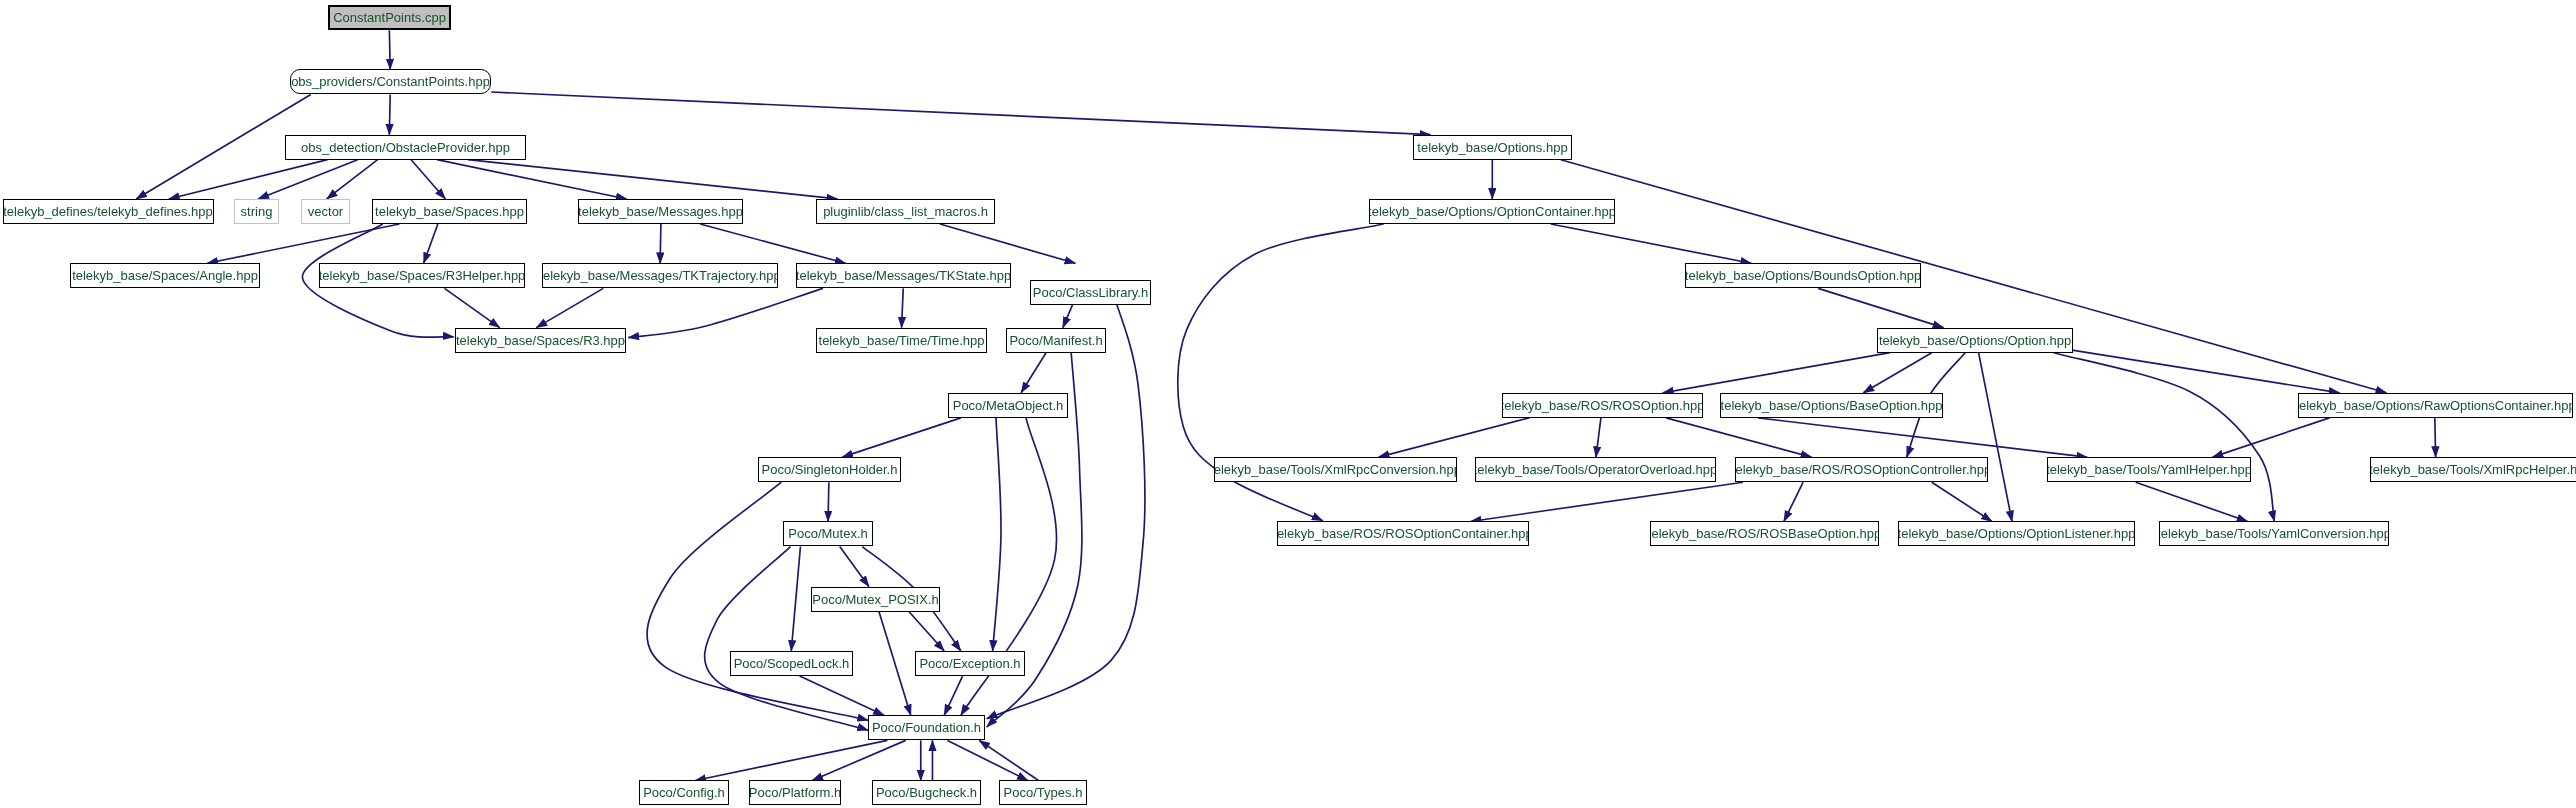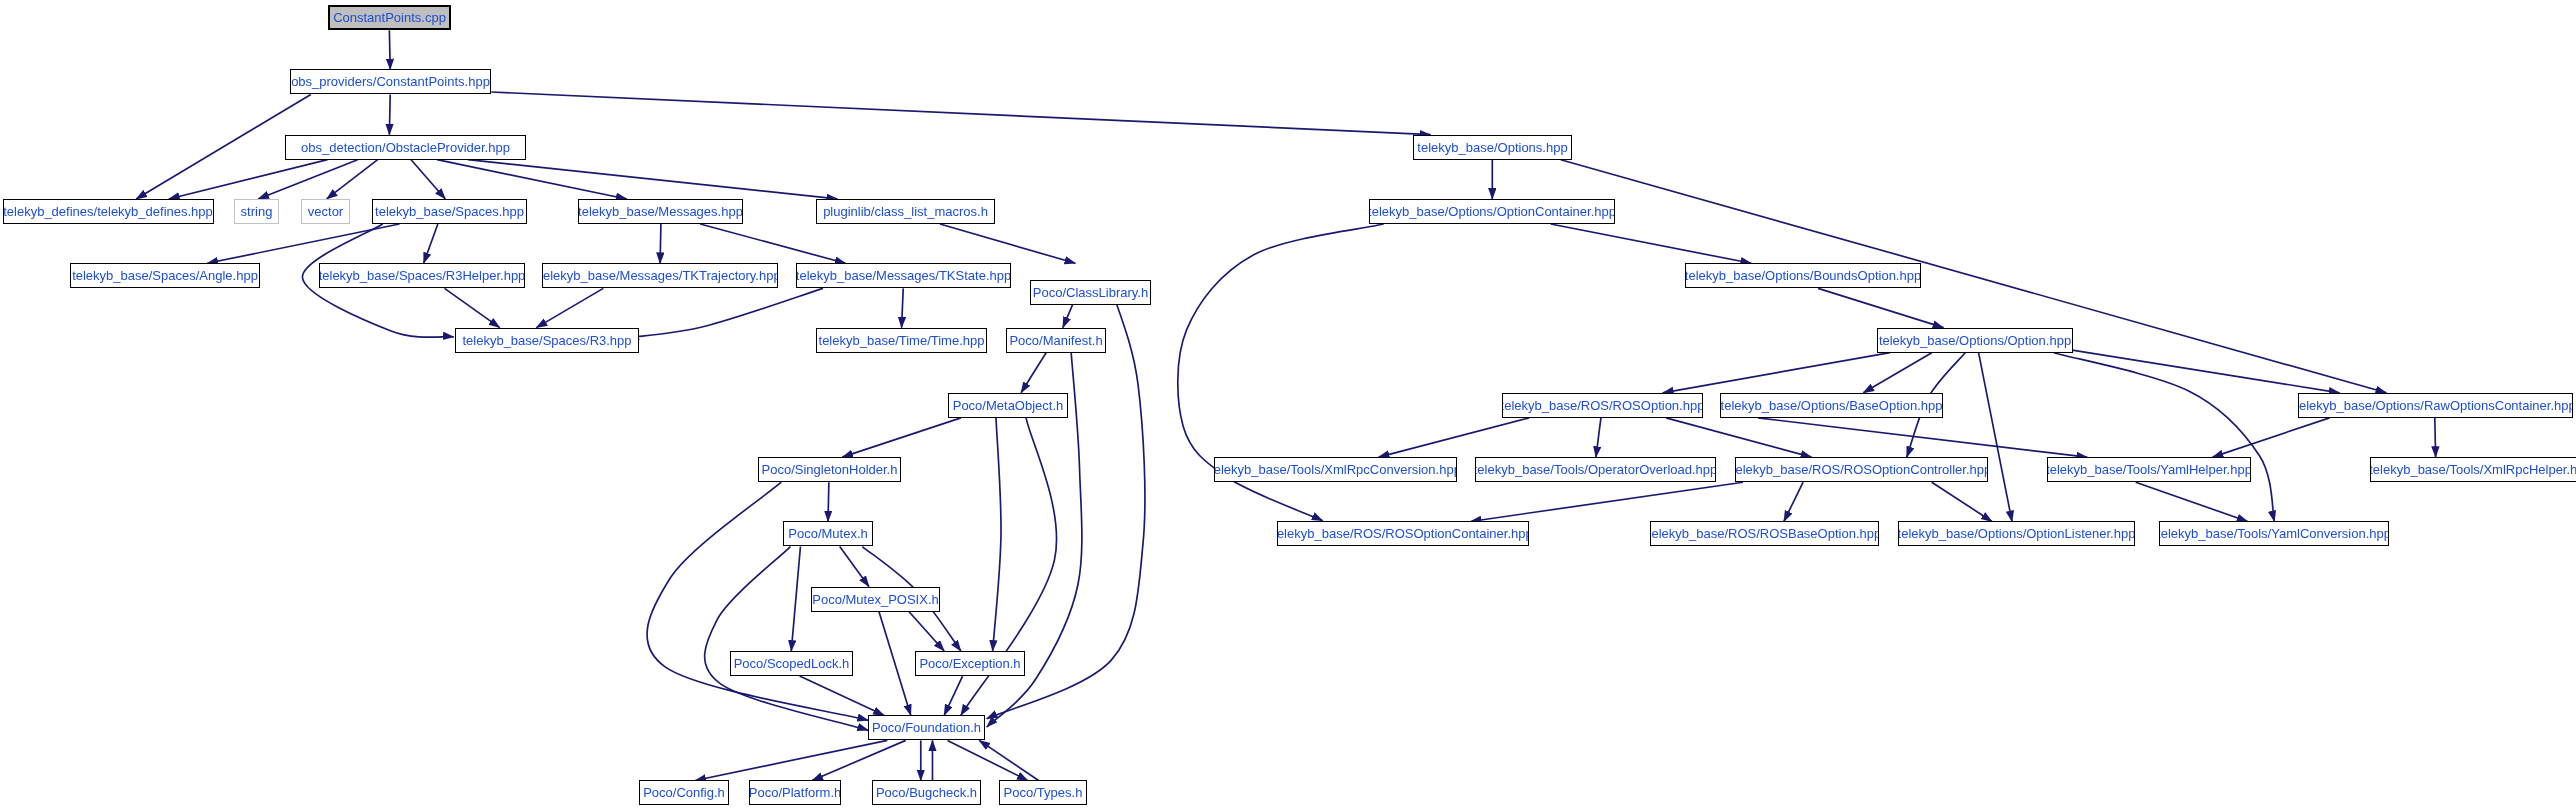--- a/index.html
+++ b/index.html
@@ -1,21 +1,21 @@
 <!DOCTYPE html>
 <html style="font-size:13.4px"><head>
 <meta charset="utf-8">
 <style>
   html,body{margin:0;padding:0;background:#ffffff;}
   #canvas{position:relative;width:2576px;height:809px;background:#ffffff;
           font-family:"Liberation Sans",sans-serif;overflow:hidden;}
   svg.edge-layer{position:absolute;left:0;top:0;width:2576px;height:809px;}
   .edge{fill:none;stroke:#191970;stroke-width:2px;}
   .node{position:absolute;box-sizing:border-box;background:#ffffff;
-        border:1.7px solid #000000;color:#1d4ed8;display:flex;align-items:center;
+        border:1.7px solid #000000;color:#14532d;display:flex;align-items:center;
         justify-content:center;font-size:13px;white-space:nowrap;overflow:hidden;
         cursor:pointer;}
   .node.main{background:#bfbfbf;border-width:2.5px;cursor:default;}
   .node.system{border-color:#c2c2c2;cursor:default;}
 </style>
 </head>
 <body>
 
 <div id="canvas">
   <svg class="edge-layer" xmlns="http://www.w3.org/2000/svg" viewBox="0 0 3083 968">
@@ -86,37 +86,37 @@
         <path class="edge" d="M2158,577 L2135,624" marker-end="url(#arrow)"></path>
         <path class="edge" d="M2086,577 L1760,624" marker-end="url(#arrow)"></path>
         <path class="edge" d="M2312,577 L2384,624" marker-end="url(#arrow)"></path>
         <path class="edge" d="M2914,500 L2915,547" marker-end="url(#arrow)"></path>
         <path class="edge" d="M2788,500 L2648,547" marker-end="url(#arrow)"></path>
         <path class="edge" d="M2556,577 L2690,624" marker-end="url(#arrow)"></path>
       </g>
   </svg>
   <div id="nodes">
       <div class="node main" style="left: 328px; top: 5px; width: 123px; height: 25px;">ConstantPoints.cpp</div>
-      <div class="node" style="left: 290px; top: 69px; width: 201px; height: 25px;">obs_providers/ConstantPoints.hpp</div>
+      <div class="node" style="left: 290px; top: 69px; width: 201px; height: 25px; border-radius: 10px;">obs_providers/ConstantPoints.hpp</div>
       <div class="node" style="left: 285px; top: 135px; width: 241px; height: 25px;">obs_detection/ObstacleProvider.hpp</div>
       <div class="node" style="left: 1413px; top: 135px; width: 159px; height: 25px;">telekyb_base/Options.hpp</div>
       <div class="node" style="left: 2.5px; top: 199px; width: 211px; height: 25px;">telekyb_defines/telekyb_defines.hpp</div>
       <div class="node system" style="left: 234px; top: 199px; width: 45px; height: 25px;">string</div>
       <div class="node system" style="left: 301px; top: 199px; width: 49px; height: 25px;">vector</div>
       <div class="node" style="left: 372px; top: 199px; width: 155px; height: 25px;">telekyb_base/Spaces.hpp</div>
       <div class="node" style="left: 578px; top: 199px; width: 165px; height: 25px;">telekyb_base/Messages.hpp</div>
       <div class="node" style="left: 816px; top: 199px; width: 179px; height: 25px;">pluginlib/class_list_macros.h</div>
       <div class="node" style="left: 1369px; top: 199px; width: 246px; height: 25px;">telekyb_base/Options/OptionContainer.hpp</div>
       <div class="node" style="left: 70px; top: 263px; width: 190px; height: 25px;">telekyb_base/Spaces/Angle.hpp</div>
       <div class="node" style="left: 319px; top: 263px; width: 206px; height: 25px;">telekyb_base/Spaces/R3Helper.hpp</div>
       <div class="node" style="left: 542px; top: 263px; width: 236px; height: 25px;">telekyb_base/Messages/TKTrajectory.hpp</div>
       <div class="node" style="left: 796px; top: 263px; width: 215px; height: 25px;">telekyb_base/Messages/TKState.hpp</div>
       <div class="node" style="left: 1030px; top: 280px; width: 121px; height: 25px; text-align: center;">Poco/ClassLibrary.h</div>
       <div class="node" style="left: 1685px; top: 263px; width: 236px; height: 25px;">telekyb_base/Options/BoundsOption.hpp</div>
-      <div class="node" style="left: 455px; top: 328px; width: 184px; height: 25px;">telekyb_base/Spaces/R3.hpp</div>
+      <div class="node" style="left: 455px; top: 328px; width: 171px; height: 25px;">telekyb_base/Spaces/R3.hpp</div>
       <div class="node" style="left: 816px; top: 328px; width: 171px; height: 25px;">telekyb_base/Time/Time.hpp</div>
       <div class="node" style="left: 1006px; top: 328px; width: 100px; height: 25px;">Poco/Manifest.h</div>
       <div class="node" style="left: 1877px; top: 328px; width: 196px; height: 25px;">telekyb_base/Options/Option.hpp</div>
       <div class="node" style="left: 948px; top: 393px; width: 120px; height: 25px;">Poco/MetaObject.h</div>
       <div class="node" style="left: 1502px; top: 393px; width: 201px; height: 25px;">telekyb_base/ROS/ROSOption.hpp</div>
       <div class="node" style="left: 1720px; top: 393px; width: 223px; height: 25px;">telekyb_base/Options/BaseOption.hpp</div>
       <div class="node" style="left: 2298px; top: 393px; width: 275px; height: 25px;">telekyb_base/Options/RawOptionsContainer.hpp</div>
       <div class="node" style="left: 758px; top: 457px; width: 143px; height: 25px;">Poco/SingletonHolder.h</div>
       <div class="node" style="left: 1214px; top: 457px; width: 243px; height: 25px;">telekyb_base/Tools/XmlRpcConversion.hpp</div>
       <div class="node" style="left: 1475px; top: 457px; width: 241px; height: 25px;">telekyb_base/Tools/OperatorOverload.hpp</div>

